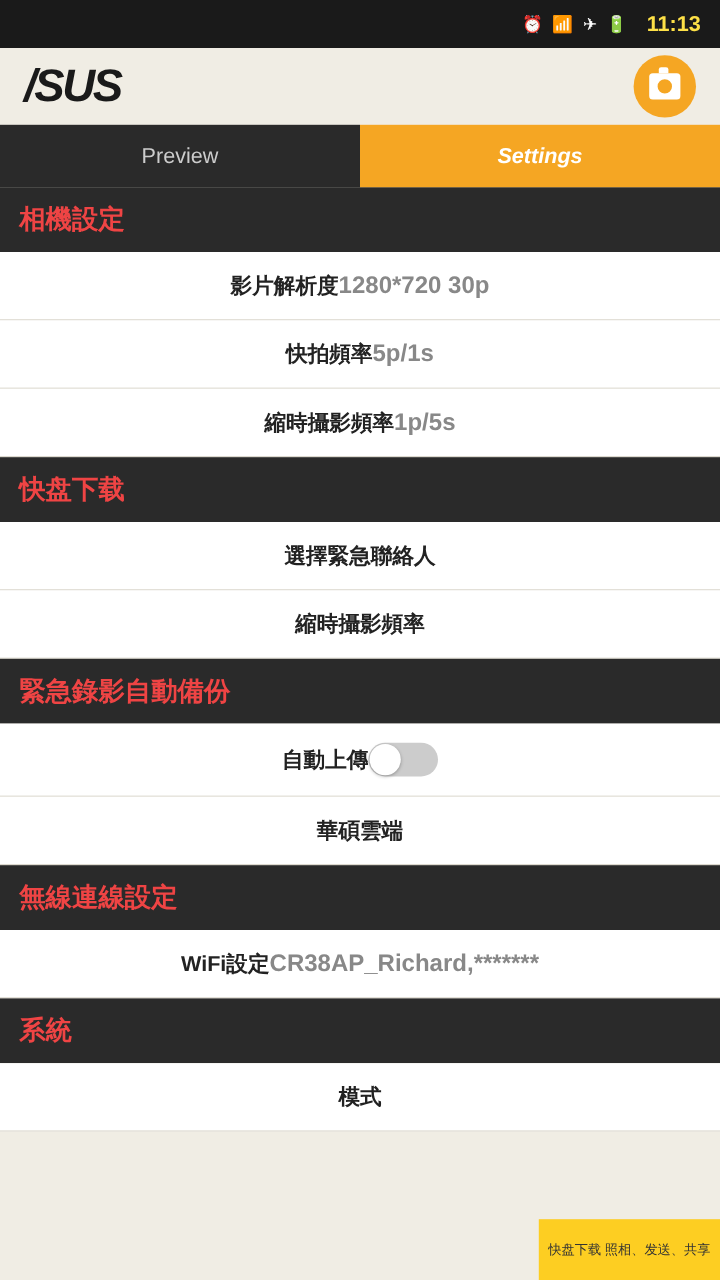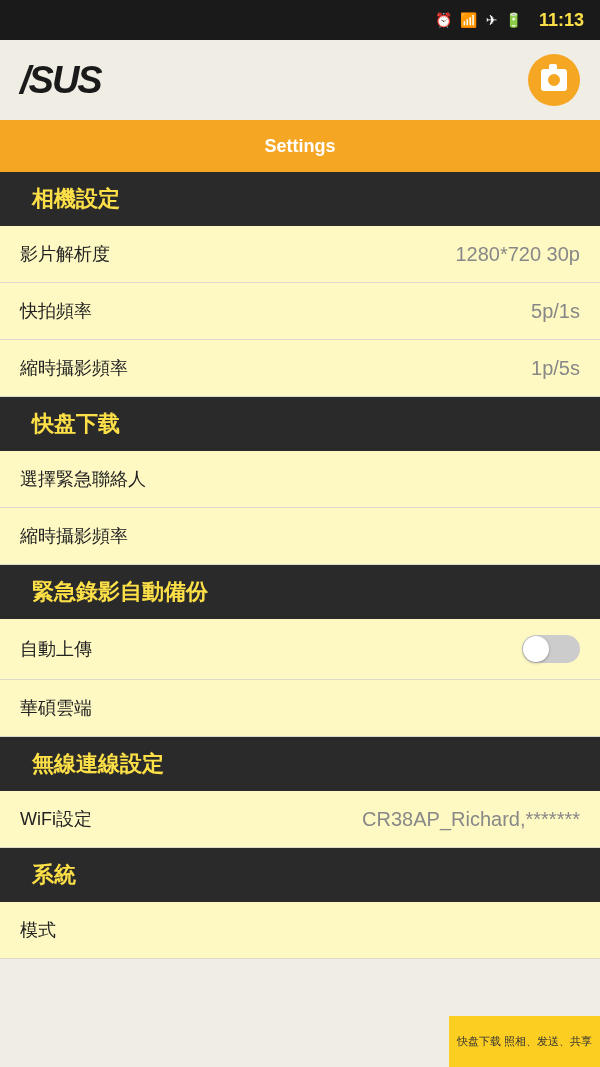--- a/index.html
+++ b/index.html
@@ -36,21 +36,21 @@
       margin-left: 8px;
     }
     .status-icon {
       color: #fff;
       font-size: 14px;
     }
 
     
     .header {
       width: 100%;
-      height: 80px;
+      height: 64px;
       background: #f0ede4;
       display: flex;
       align-items: center;
       justify-content: space-between;
       padding: 0 20px;
     }
     .asus-logo {
       font-size: 38px;
       font-weight: 900;
       font-style: italic;
@@ -113,42 +113,44 @@
       font-size: 18px;
       font-weight: 500;
       cursor: pointer;
       background: #2a2a2a;
       color: #ccc;
     }
     .tab.active {
       background: #f5a623;
       color: #fff;
       font-weight: bold;
+      font-style: italic;
     }
 
     
     .section-header {
       width: 100%;
       background: #2a2a2a;
-      color: #fde047;
-      padding: 12px 32px;
+      color: #ef4444;
+      padding: 12px 16px;
       font-size: 22px;
       font-weight: bold;
     }
 
     
     .settings-row {
       width: 100%;
-      background: #fef9c3;
+      background: #ffffff;
       padding: 16px 20px;
       border-bottom: 1px solid #ddd9cf;
       display: flex;
       align-items: center;
-      justify-content: space-between;
+      justify-content: center;
       min-height: 56px;
+      font-weight: bold;
     }
     .row-label {
       font-size: 18px;
       color: #222;
     }
     .row-value {
       font-size: 20px;
       color: #888;
     }
 
@@ -199,20 +201,23 @@
 <div class="header">
   <div class="asus-logo">
     <span>/SUS</span>
   </div>
   <div class="camera-btn">
     <div class="camera-icon-inner"></div>
   </div>
 </div>
 
 <div class="tab-bar">
+  <div class="tab">
+    <span>Preview</span>
+  </div>
   <div class="tab active">
     <span>Settings</span>
   </div>
 </div>
 
 <div class="section-header">
   <span>相機設定</span>
 </div>
 <div class="settings-row">
   <span class="row-label">影片解析度</span>

